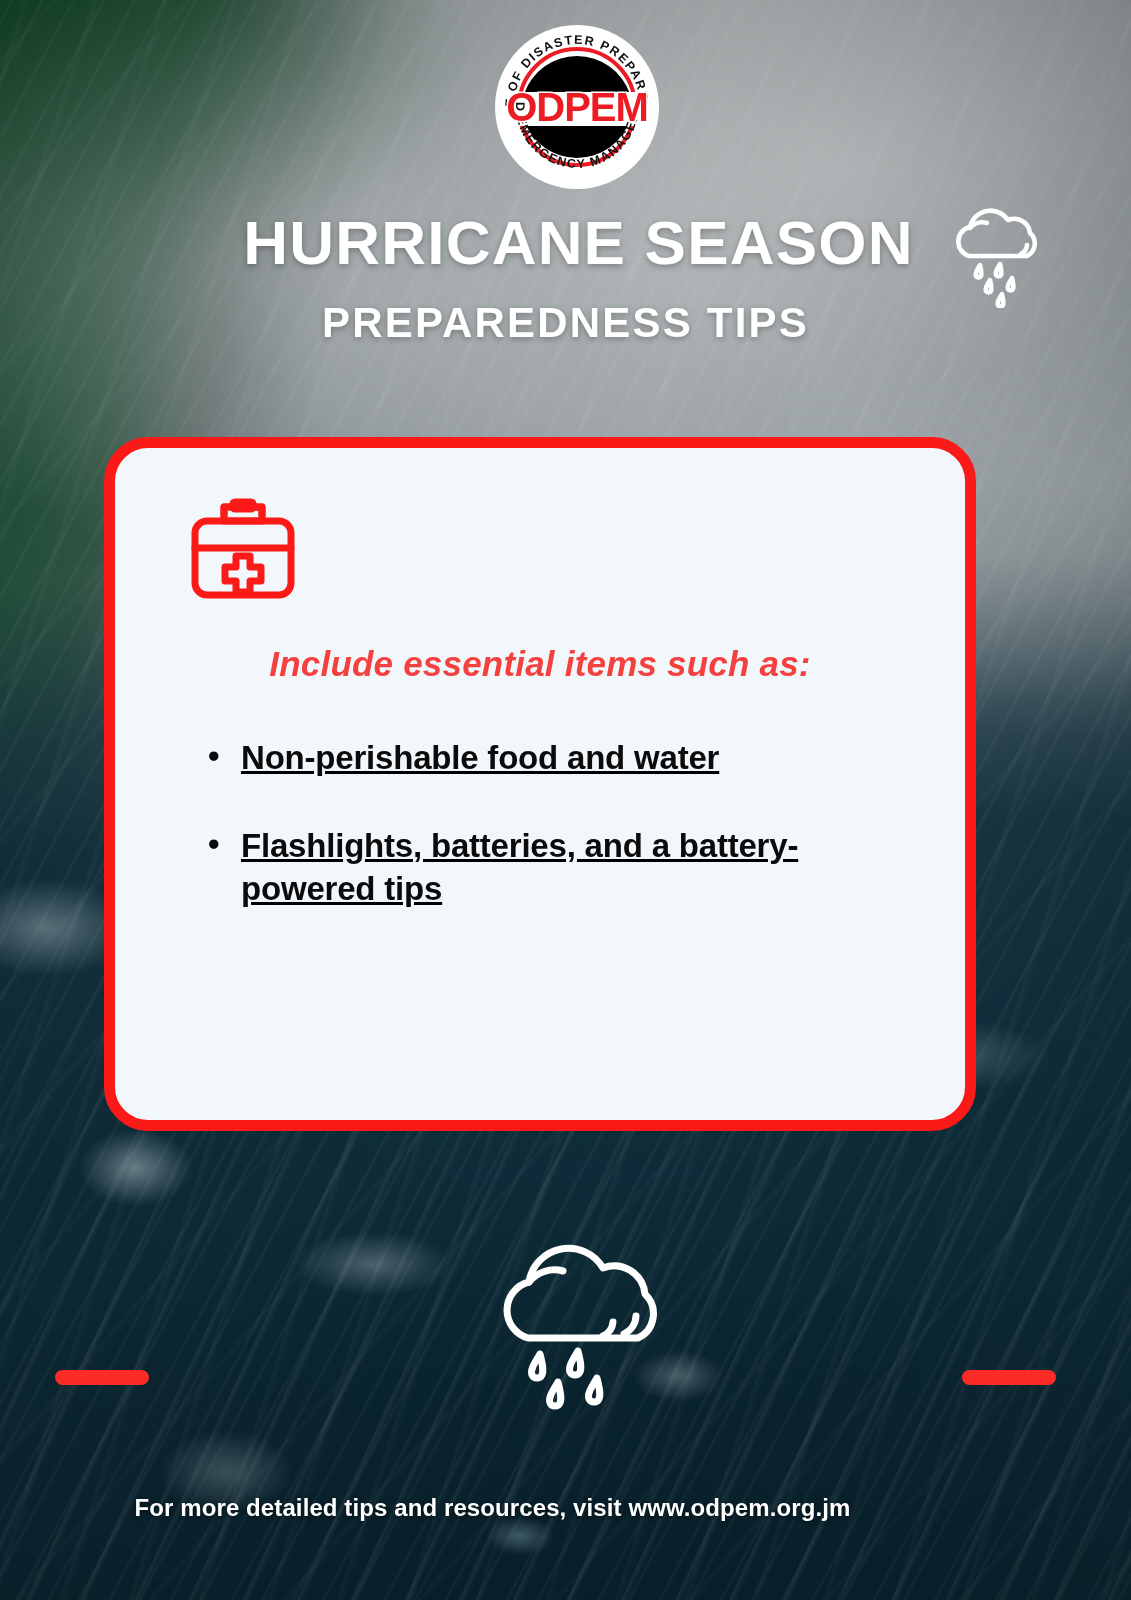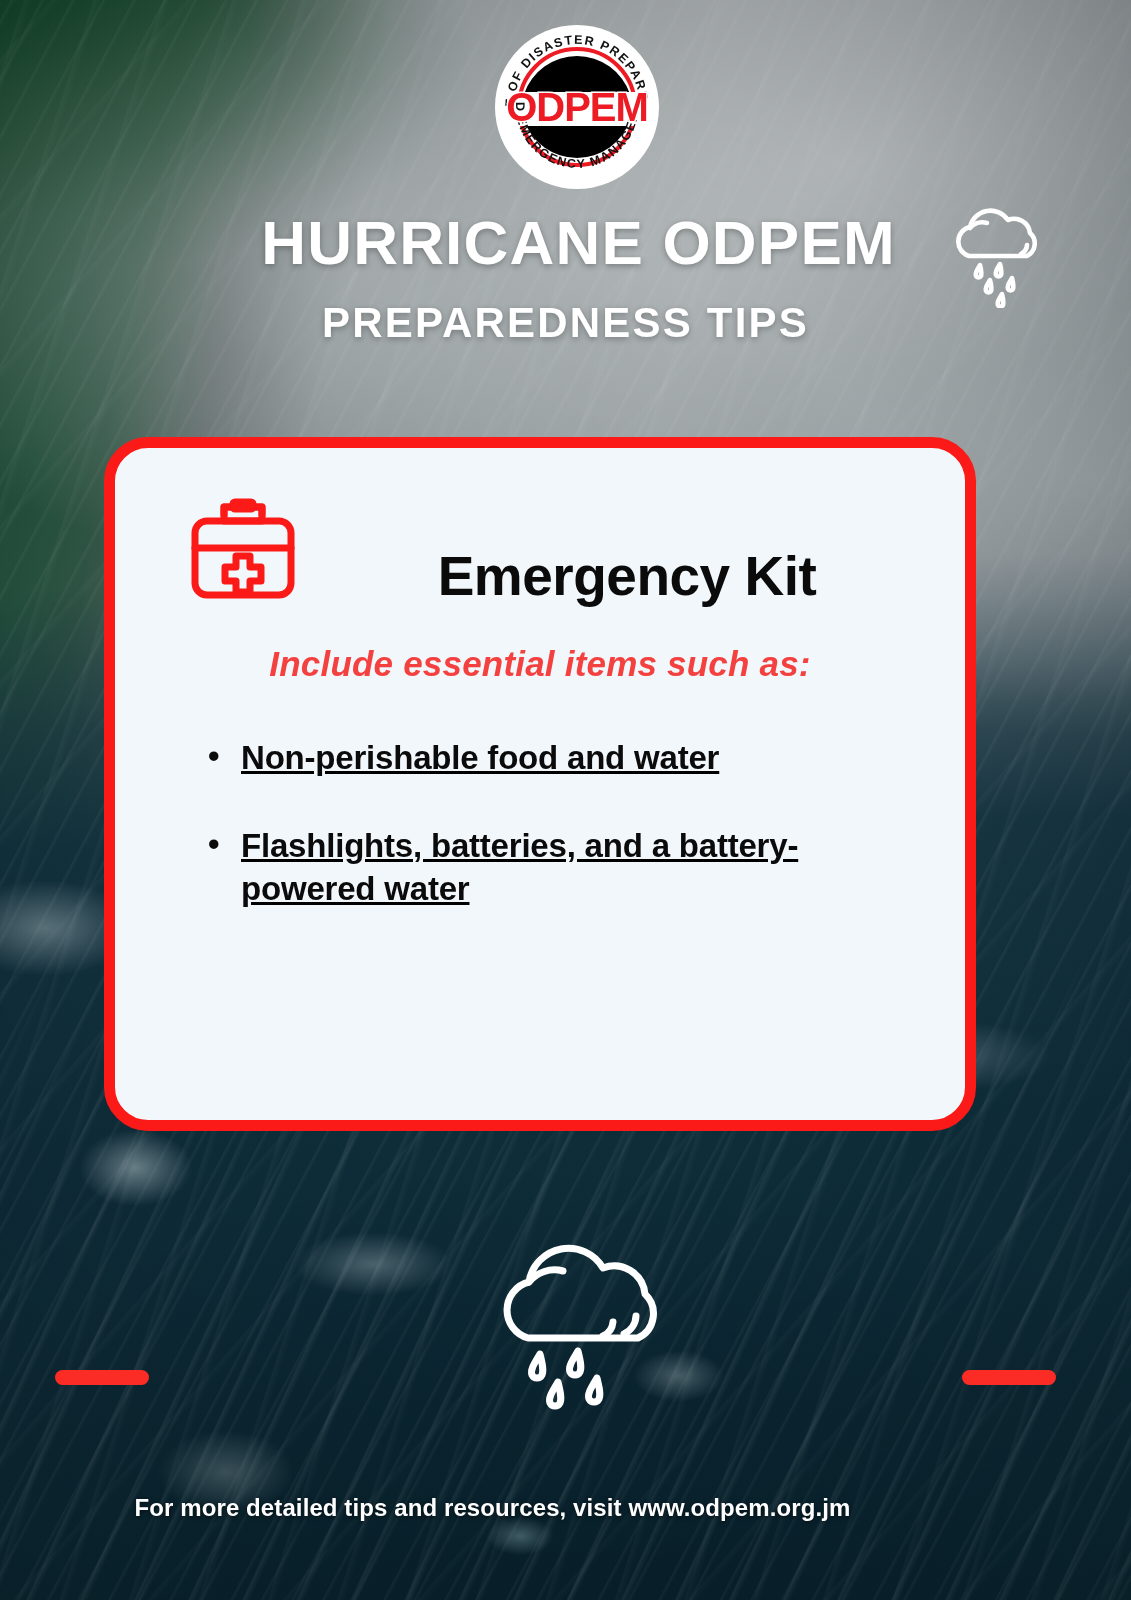--- a/index.html
+++ b/index.html
@@ -289,21 +289,21 @@
     <text font-family="'Liberation Sans', sans-serif" font-size="12.5" font-weight="700" fill="#111" letter-spacing="1.6">
       <textPath href="#arcTop" startOffset="50%" text-anchor="middle">OFFICE OF DISASTER PREPAREDNESS</textPath>
     </text>
     <text font-family="'Liberation Sans', sans-serif" font-size="12.5" font-weight="700" fill="#111" letter-spacing="1.6">
       <textPath href="#arcBot" startOffset="50%" text-anchor="middle">AND EMERGENCY MANAGEMENT</textPath>
     </text>
     <text x="83" y="97" text-anchor="middle" font-family="'Liberation Sans', sans-serif" font-size="40" font-weight="900" fill="#ed1c24" stroke="#ffffff" stroke-width="3" paint-order="stroke" letter-spacing="-1">ODPEM</text>
   </svg>
 
   <div class="title-block">
-    <h1 class="title-main">HURRICANE ODPEM</h1>
+    <h1 class="title-main">HURRICANE SEASON</h1>
     <h2 class="title-sub">PREPAREDNESS TIPS</h2>
   </div>
 
   <svg class="cloud-top" viewBox="0 0 112 112">
     <g fill="none" stroke="#ffffff" stroke-width="4.6" stroke-linecap="round" stroke-linejoin="round">
       <path d="M29,60 a15,15 0 0 1 1,-29 a21,21 0 0 1 38,-7 a16,16 0 0 1 22,13 a14,14 0 0 1 -3,23 z"></path>
       <path d="M47,27 a17,17 0 0 0 -17,5"></path>
       <path d="M81,58 a11,11 0 0 0 6,-9"></path>
       <path d="M40,69 c-3,5 -5,8 -4,11 c1,2 4,2 5,0 c1,-3 0,-7 -1,-11 z"></path>
       <path d="M60,68 c-3,5 -5,8 -4,11 c1,2 4,2 5,0 c1,-3 0,-7 -1,-11 z"></path>
@@ -319,28 +319,28 @@
       <svg class="kit-icon" viewBox="0 0 120 120">
         <g fill="none" stroke="#fb1a17" stroke-width="7" stroke-linejoin="round" stroke-linecap="round">
           <path d="M41,27 v-8 h38 v8"></path>
           <rect x="50" y="14" width="20" height="7" rx="2"></rect>
           <rect x="41" y="19" width="38" height="14"></rect>
           <rect x="12" y="33" width="96" height="74" rx="12"></rect>
           <line x1="12" y1="60" x2="108" y2="60"></line>
           <path d="M53,68 h14 v11 h11 v14 h-11 v11 h-14 v-11 h-11 v-14 h11 z"></path>
         </g>
       </svg>
-      <h3 class="card-title"><br><span>Emergency Kit</span></h3>
+      <h3 class="card-title"><br></h3>
     </div>
 
     <p class="card-subtitle">Include essential items such as:</p>
 
     <ul class="bullets">
       <li>Non-perishable food and water</li>
-      <li>Flashlights, batteries, and a battery-powered water</li>
+      <li>Flashlights, batteries, and a battery-powered tips</li>
     </ul>
   </div>
 
   <svg class="cloud-big" viewBox="0 0 212 200">
     <g fill="none" stroke="#ffffff" stroke-width="7" stroke-linecap="round" stroke-linejoin="round">
       <path d="M62,122 a29,29 0 0 1 1,-56 a40,40 0 0 1 74,-14 a31,31 0 0 1 42,26 a27,27 0 0 1 -7,44 z"></path>
       <path d="M97,55 a33,33 0 0 0 -34,11"></path>
       <path d="M158,118 a21,21 0 0 0 12,-18"></path>
       <path d="M137,120 a17,17 0 0 0 10,-14"></path>
       <path d="M74,138 c-6,10 -10,16 -8,21 c2,4 8,4 10,0 c2,-5 0,-13 -2,-21 z"></path>

